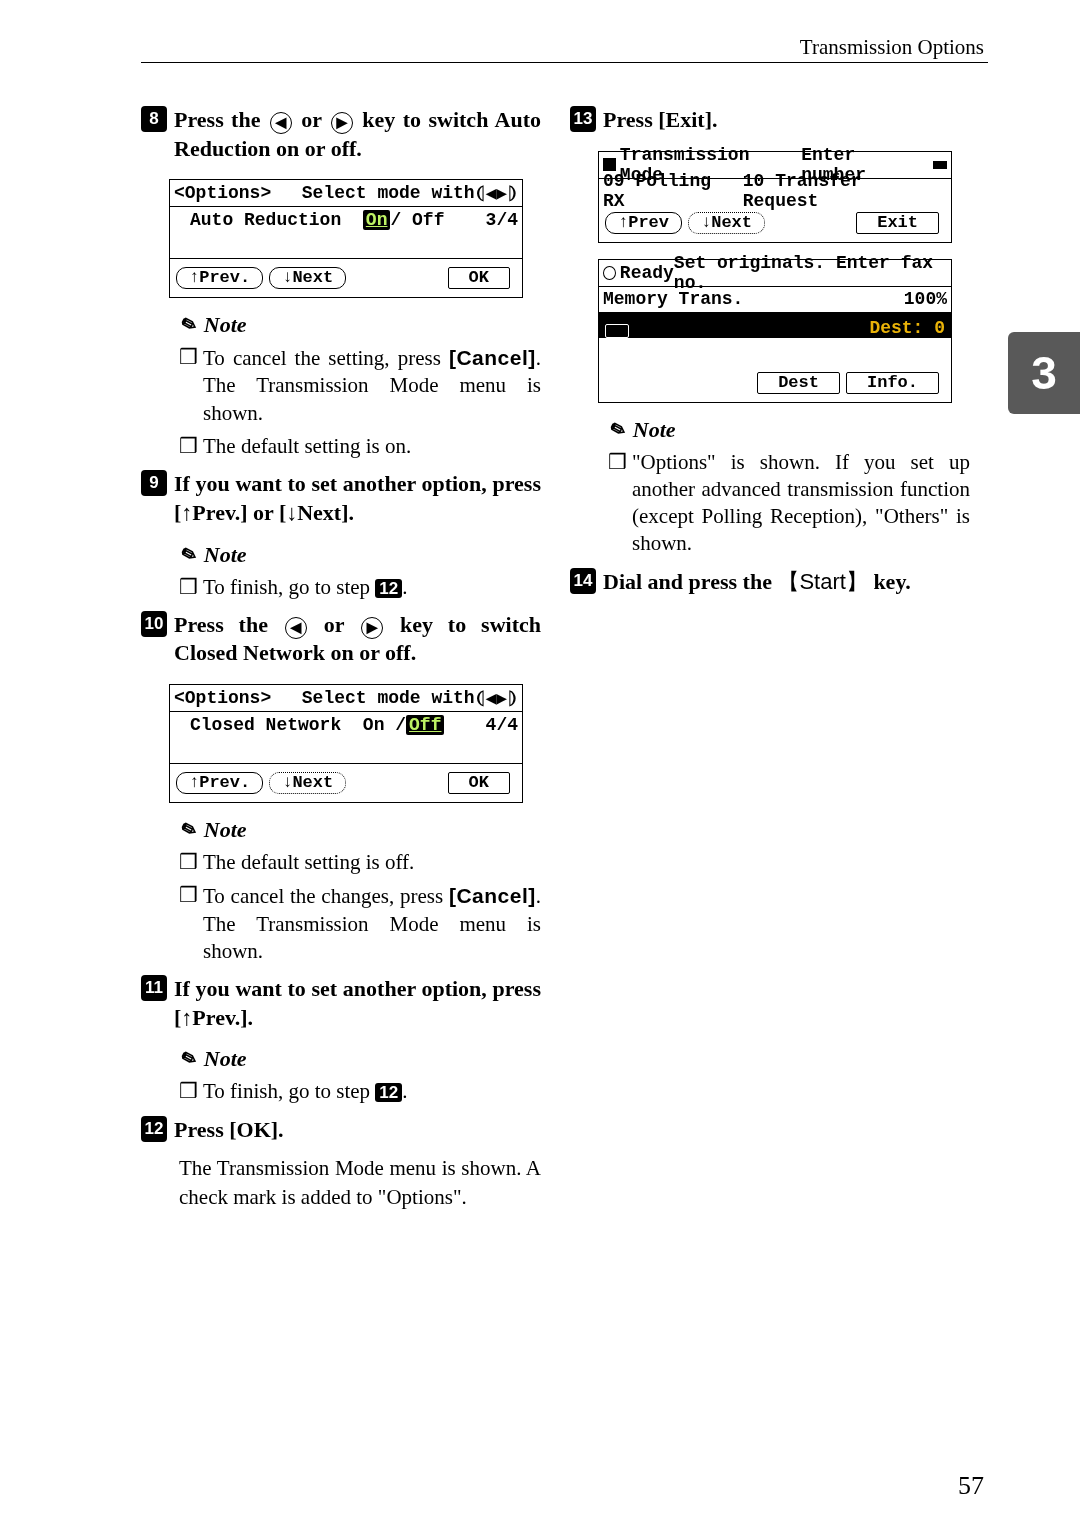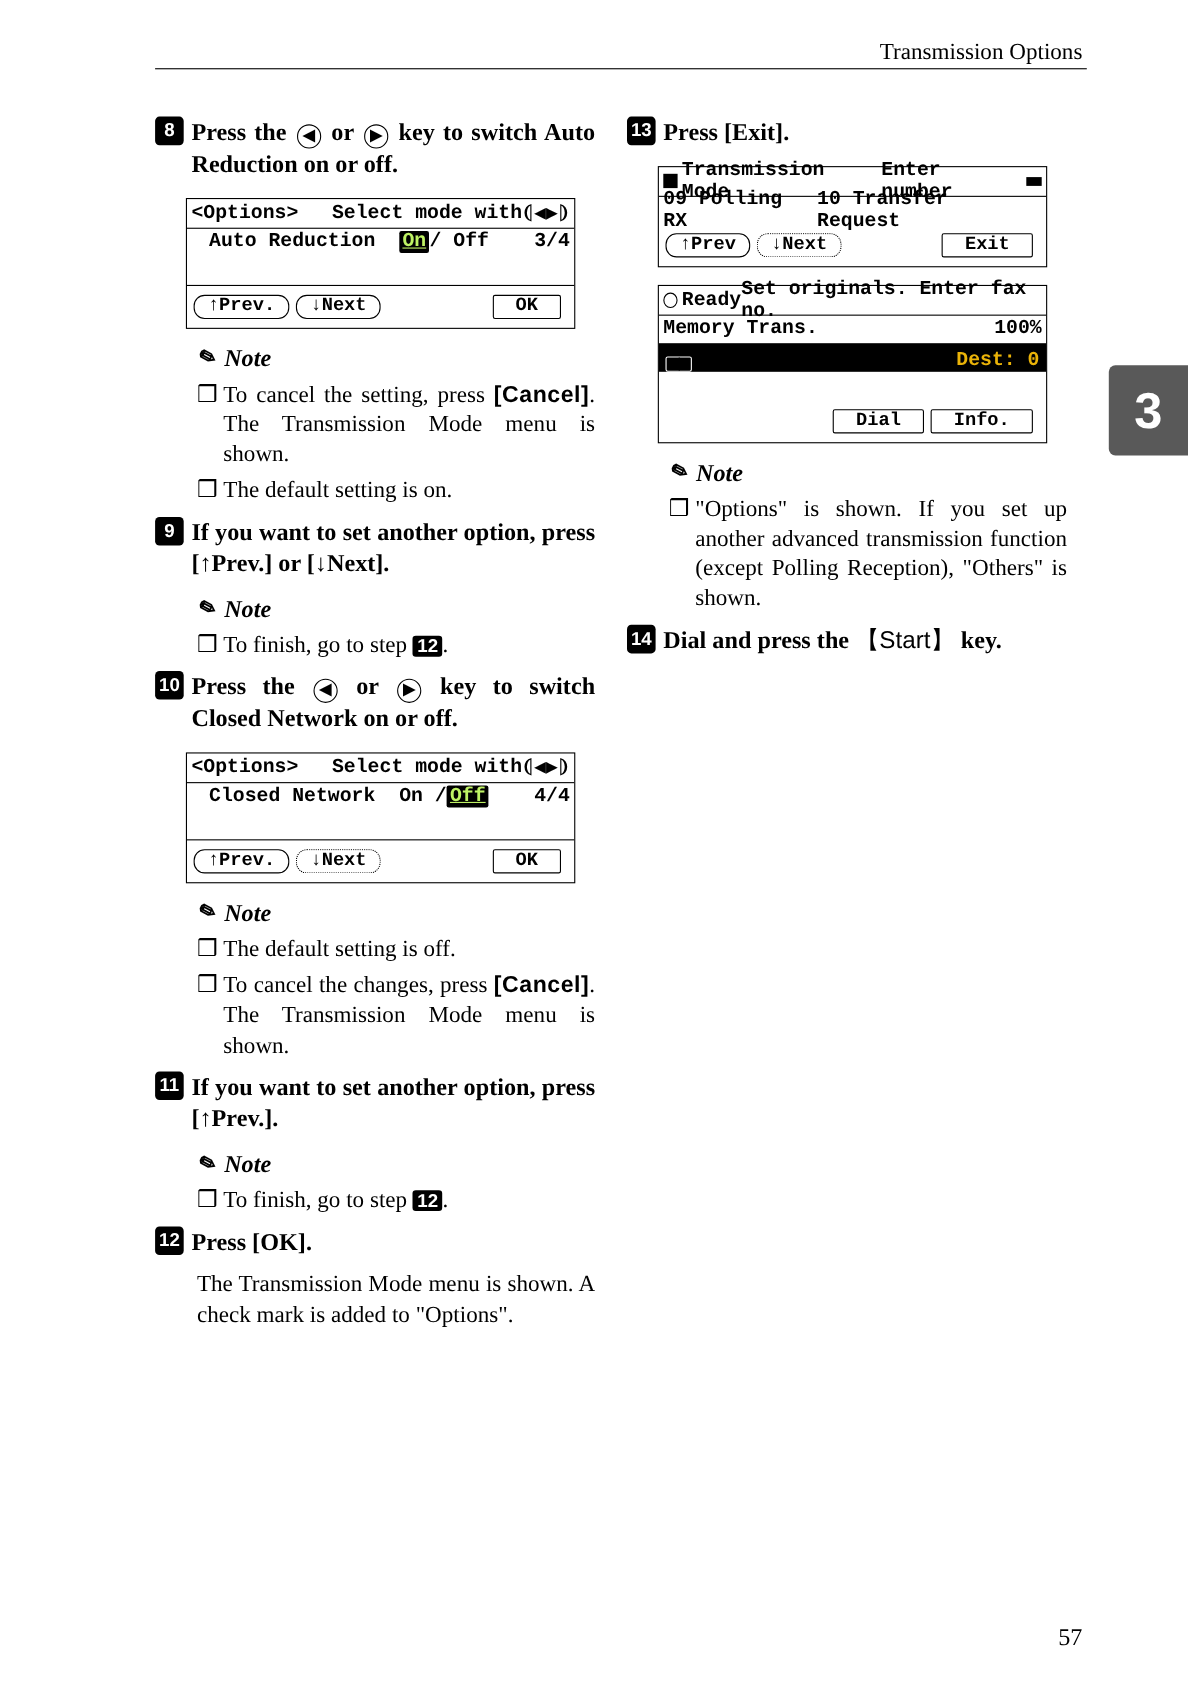--- a/index.html
+++ b/index.html
@@ -24,21 +24,21 @@
 .lcd-right { margin-left:auto; }
 .inverted { background:#000; color:#bef264; padding:0 3px; border-radius:2px;text-decoration:underline; }
 .lcd-btn { display:inline-block; border:1.2px solid #000; border-radius:10px; padding:0 12px; height:22px; line-height:20px; margin-right:6px; font-family:"Courier New",monospace; font-weight:bold; font-size:17px; }
 .lcd-btn.sq { border-radius:2px; padding:0 20px; }
 .lcd-btn.dotted { border-style:dotted; }
 .lcd-footer { display:flex; align-items:center; padding:8px 6px; border-top:1.2px solid #000; }
 .lcd-footer-nob { display:flex; align-items:center; padding:8px 6px; }
 .arrow-key { display:inline-block; width:22px; height:22px; border:1.2px solid #000; border-radius:50%; text-align:center; line-height:20px; margin:0 2px; font-size:14px; }
 .pencil { display:inline-block; font-size:20px; transform:rotate(-25deg); }
 .side-tab { position:absolute; right:0; top:332px; width:72px; height:82px; background:#595959; color:#fff; display:flex; align-items:center; justify-content:center; font-size:46px; font-weight:bold; font-family:Arial,sans-serif; border-top-left-radius:6px; border-bottom-left-radius:6px; }
-.page-num { position:absolute; bottom:28px; right:96px; font-size:22px;text-align:center; }
+.page-num { position:absolute; bottom:28px; right:96px; font-size:26px;text-align:center; }
 .bold-inline { font-weight:bold; font-family: Arial, sans-serif; letter-spacing:0.5px; }
 .hard-key { font-weight:normal; font-family: Arial, sans-serif; }
 .hard-key::before { content:"【"; }
 .hard-key::after { content:"】"; }
 .step-small { font-size:17px; background:#000; color:#fff; padding:0 4px; border-radius:3px; font-family:Arial,sans-serif; font-weight:bold; }
 .ready-circ { display:inline-block; width:14px; height:14px; border:1.3px solid #000; border-radius:50%; vertical-align:middle; margin-right:4px; }
 .sq-indicator { display:inline-block; width:13px; height:13px; background:#000; vertical-align:middle; margin-right:4px; }
 .blink { display:inline-block; width:14px; height:8px; background:#000; vertical-align:baseline; margin-left:4px; }
 .book-icon { display:inline-block; width:24px; height:14px; border:1.2px solid #000; border-radius:2px; vertical-align:middle; position:relative; }
 .book-icon::after { content:""; position:absolute; left:50%; top:0; bottom:0; border-left:1.2px solid #000; }
@@ -189,21 +189,21 @@
         <span>Memory Trans.</span>
         <span class="lcd-right">100%</span>
       </div>
     <div class="lcd-row" style="background:#000;color:#eab308;padding:0 6px;align-items:flex-end;">
         <span class="book-icon" style="border-color:#fff;"></span>
         <span class="lcd-right">Dest:  0</span>
       </div>
     <div class="lcd-row"></div>
     <div class="lcd-footer-nob">
       <span class="lcd-grow"></span>
-      <span class="lcd-btn sq">Dial</span>
+      <span class="lcd-btn sq">Dest</span>
       <span class="lcd-btn sq">Info.</span>
     </div>
   </div>
 
   <div class="note-block">
     <div class="note-hd">
         <span class="pencil">✎</span>
         <span>Note</span>
       </div>
     <div class="note-item">"Options" is shown. If you set up another advanced transmission function (except Polling Reception), "Others" is shown.</div>

